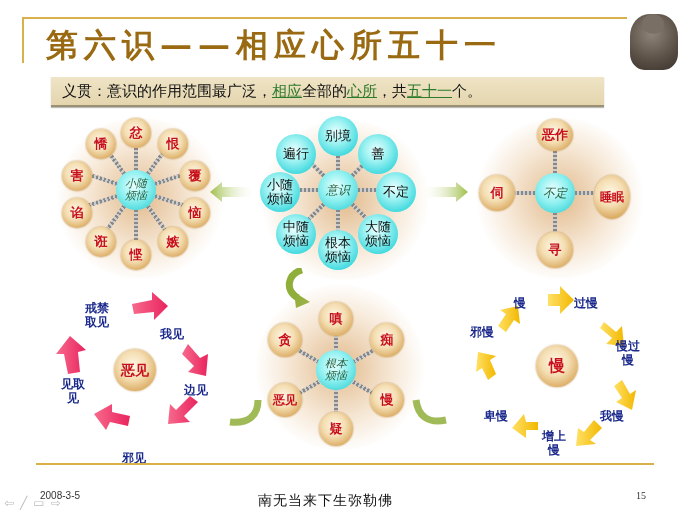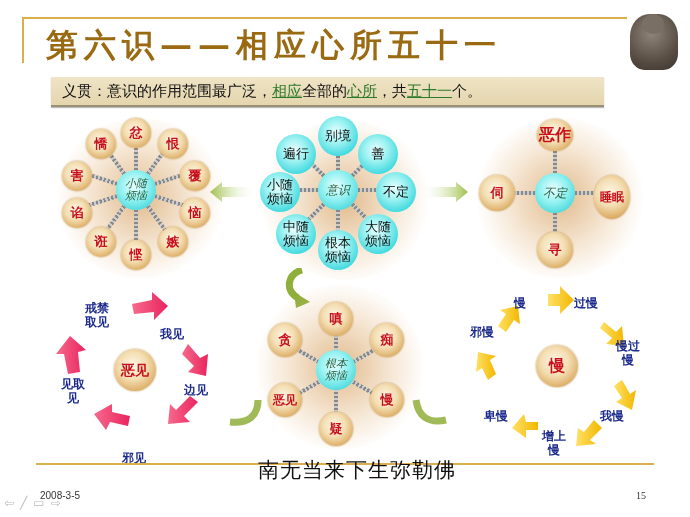--- a/index.html
+++ b/index.html
@@ -15,21 +15,21 @@
   .banner-text .hl{color:#2c7a2c;text-decoration:underline;}
   .halo{border-radius:50%;background:radial-gradient(circle,rgba(210,150,80,0.65) 0%,rgba(230,190,140,0.35) 45%,rgba(255,255,255,0) 72%);}
   .node{position:absolute;border-radius:50%;display:flex;align-items:center;justify-content:center;text-align:center;line-height:1.05;font-weight:bold;}
   .gold{background:radial-gradient(circle at 45% 40%,#fff7e6 0%,#f4deb3 40%,#d9a75c 80%,#b98534 100%);color:#c8101c;font-size:13px;box-shadow:0 0 2px #b88a40;}
   .cyan{background:radial-gradient(circle at 45% 40%,#e9ffff 0%,#9ff2f2 35%,#33d6dc 80%,#1ec4cc 100%);color:#111;font-size:13px;font-weight:normal;}
   .hub{background:radial-gradient(circle at 45% 40%,#e9ffff 0%,#8ef0f0 45%,#1fc9cf 100%);color:#2b5f3f;font-size:11px;font-weight:normal;font-style:italic;}
   .spoke{position:absolute;height:4px;background:repeating-linear-gradient(90deg,#888 0 2px,#ccc 2px 4px);transform-origin:0 50%;}
   .ring-label{position:absolute;color:#1b2a8c;font-size:12px;font-weight:bold;text-align:center;line-height:1.15;white-space:nowrap;}
   .footline{left:36px;top:463px;width:618px;height:2px;background:#d9b04a;}
   .date{left:40px;top:490px;font-size:10px;color:#333;font-family:"Liberation Sans",sans-serif;}
-  .footer-center{left:258px;top:456px;font-size:21px;color:#111;letter-spacing:1px;}
+  .footer-center{left:258px;top:492px;font-size:14px;color:#111;letter-spacing:1px;}
   .page-num{left:636px;top:490px;font-size:10px;color:#333;font-family:Liberation Serif, serif;}
   .navbar{left:4px;top:496px;display:flex;gap:6px;color:#bbb;font-size:12px;font-family:"DejaVu Sans",sans-serif;}
   .navbar span{cursor:pointer;}
 </style>
 </head>
 <body>
 
 <div class="abs topline"></div>
 <div class="abs leftline"></div>
 <div class="abs title">第六识——相应心所五十一</div>
@@ -111,21 +111,21 @@
 </svg>
 
 <div class="abs halo" style="left:475px;top:118px;width:170px;height:160px;"></div>
 <div>
   <div class="spoke" style="left:555px;top:191px;width:45px;transform:rotate(-90deg);"></div>
   <div class="spoke" style="left:555px;top:191px;width:45px;transform:rotate(0deg);"></div>
   <div class="spoke" style="left:555px;top:191px;width:45px;transform:rotate(90deg);"></div>
   <div class="spoke" style="left:555px;top:191px;width:45px;transform:rotate(180deg);"></div>
 
   <div class="node hub" style="left:535px;top:173px;width:40px;height:40px;font-size:12px;">不定</div>
-  <div class="node gold" style="left:537px;top:119px;width:36px;height:32px;font-size:16px;">恶作</div>
+  <div class="node gold" style="left:537px;top:119px;width:36px;height:32px;font-size:13px;">恶作</div>
   <div class="node gold" style="left:594px;top:175px;width:36px;height:44px;font-size:12px;">睡眠</div>
   <div class="node gold" style="left:537px;top:232px;width:36px;height:36px;">寻</div>
   <div class="node gold" style="left:479px;top:175px;width:36px;height:36px;">伺</div>
 </div>
 
 <svg class="abs" style="left:280px;top:268px;" width="50" height="44" viewBox="0 0 50 44">
   <path d="M22,2 C8,6 4,22 18,30" stroke="#8fae3a" stroke-width="7" fill="none"></path>
   <polygon points="14,24 30,34 16,40" fill="#8fae3a"></polygon>
 </svg>
 <svg class="abs" style="left:226px;top:398px;" width="40" height="30" viewBox="0 0 40 30">

